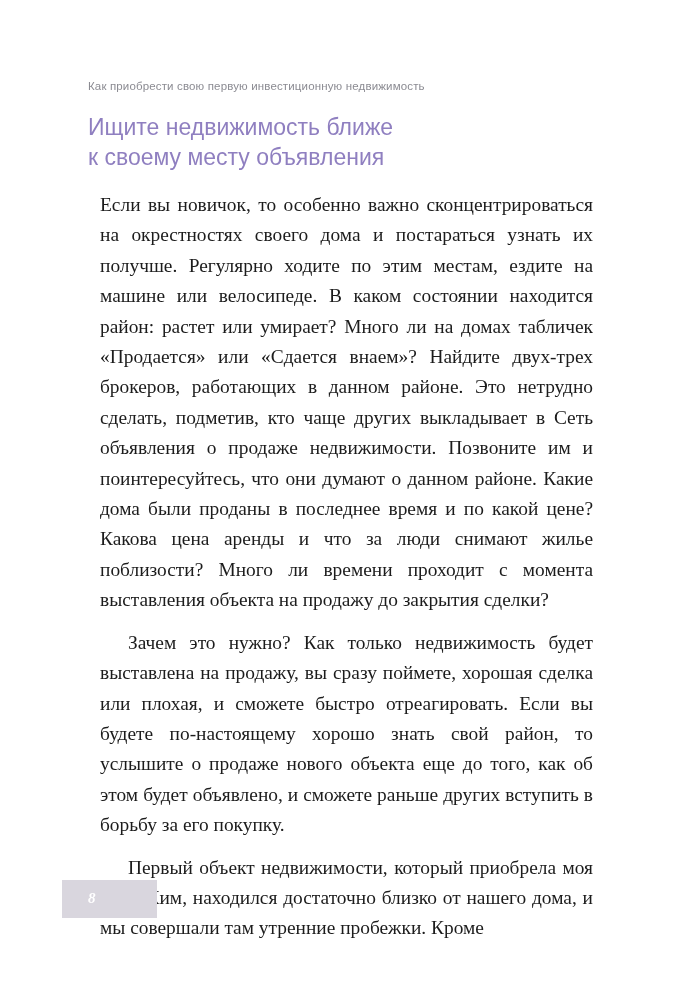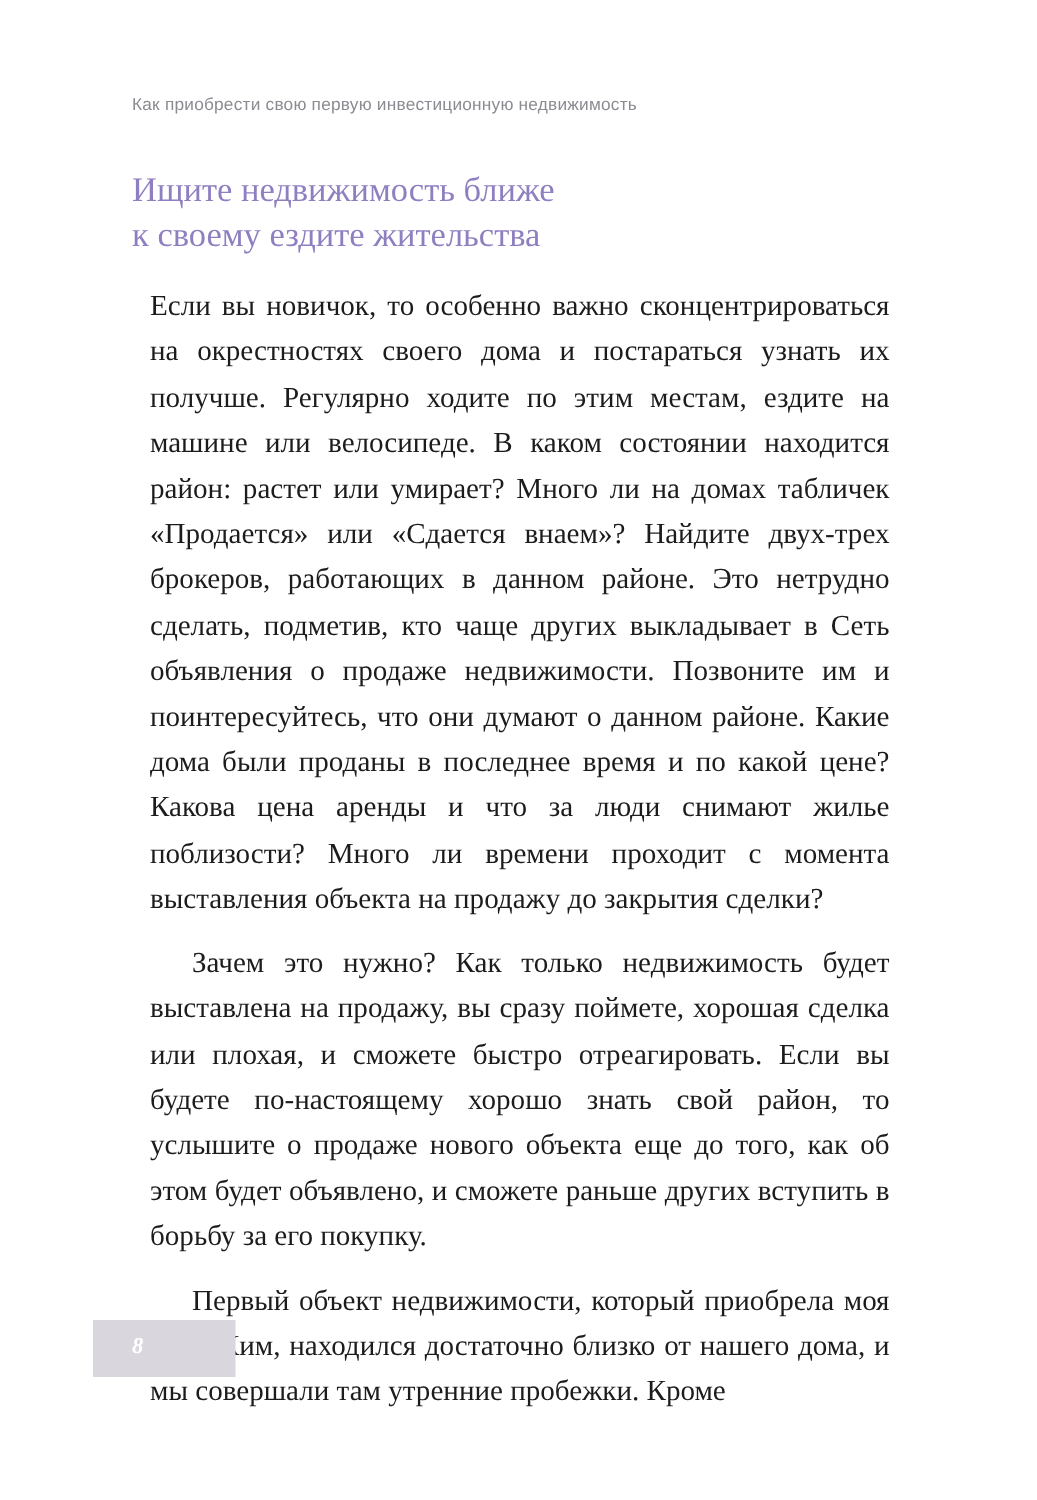--- a/index.html
+++ b/index.html
@@ -16,34 +16,34 @@
     overflow: hidden;
   }
   .page {
     position: absolute;
     inset: 0;
     padding: 0;
   }
   .running-head {
     position: absolute;
     left: 88px;
-    top: 64px;
+    top: 80px;
     width: 520px;
     font-family: "Liberation Sans", sans-serif;
     font-size: 11.5px;
     letter-spacing: 0.15px;
     color: #8b8b92;
     white-space: nowrap;
   }
   .chapter-title {
     position: absolute;
     left: 88px;
     top: 112px;
     width: 520px;
-    font-family: Liberation Serif, serif;
+    font-family: Liberation Sans, sans-serif;
     font-size: 23px;
     line-height: 30px;
     color: #8f7fc0;
     font-weight: normal;
     margin: 0;
   }
   .chapter-title .line {
     display: block;
   }
   .body-text {
@@ -84,21 +84,21 @@
 </style>
 </head>
 <body>
 
 <div class="page">
 
   <div class="running-head">Как приобрести свою первую инвестиционную недвижимость</div>
 
   <h1 class="chapter-title">
     <span class="line">Ищите недвижимость ближе</span>
-    <span class="line">к своему ездите жительства</span>
+    <span class="line">к своему месту объявления</span>
   </h1>
 
   <div class="body-text">
     <p>Если вы новичок, то особенно важно сконцентрироваться на окрестностях своего дома и постараться узнать их получше. Регулярно ходите по этим местам, ездите на машине или велосипеде. В каком состоянии находится район: растет или умирает? Много ли на домах табличек «Продается» или «Сдается внаем»? Найдите двух-трех брокеров, работающих в данном районе. Это нетрудно сделать, подметив, кто чаще других выкладывает в Сеть объявления о продаже недвижимости. Позвоните им и поинтересуйтесь, что они думают о данном районе. Какие дома были проданы в последнее время и по какой цене? Какова цена аренды и что за люди снимают жилье поблизости? Много ли времени проходит с момента выставления объекта на продажу до закрытия сделки?</p>
     <p class="indent">Зачем это нужно? Как только недвижимость будет выставлена на продажу, вы сразу поймете, хорошая сделка или плохая, и сможете быстро отреагировать. Если вы будете по-настоящему хорошо знать свой район, то услышите о продаже нового объекта еще до того, как об этом будет объявлено, и сможете раньше других вступить в борьбу за его покупку.</p>
     <p class="indent">Первый объект недвижимости, который приобрела моя жена Ким, находился достаточно близко от нашего дома, и мы совершали там утренние пробежки. Кроме</p>
   </div>
 
   <div class="footer-badge"></div>
   <div class="folio">8</div>

